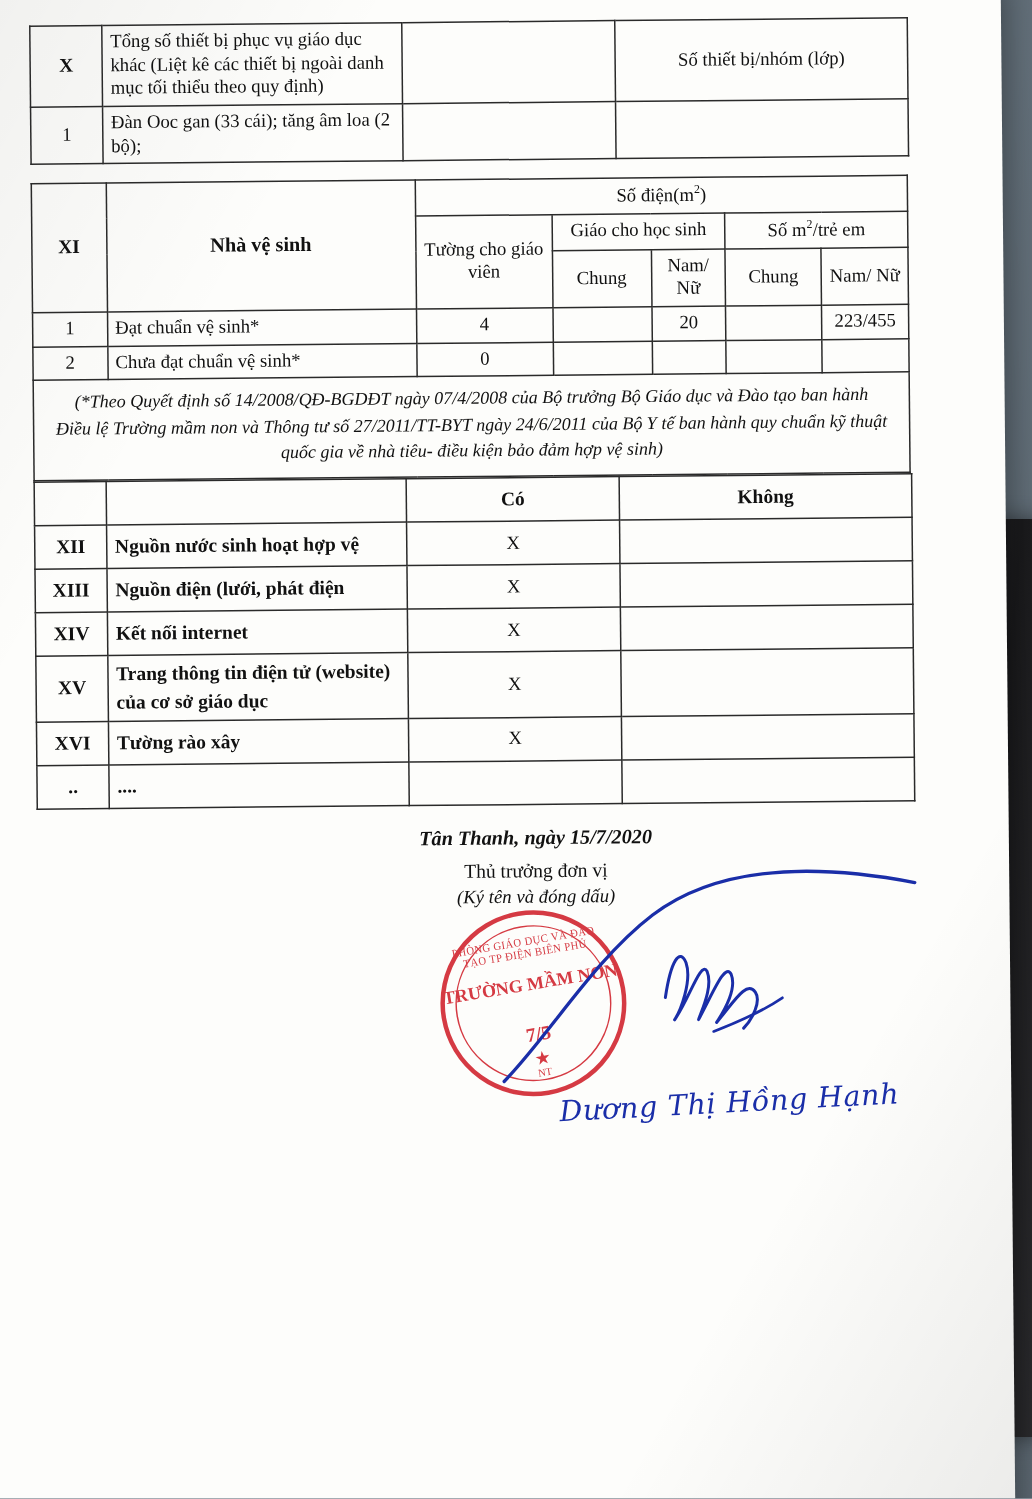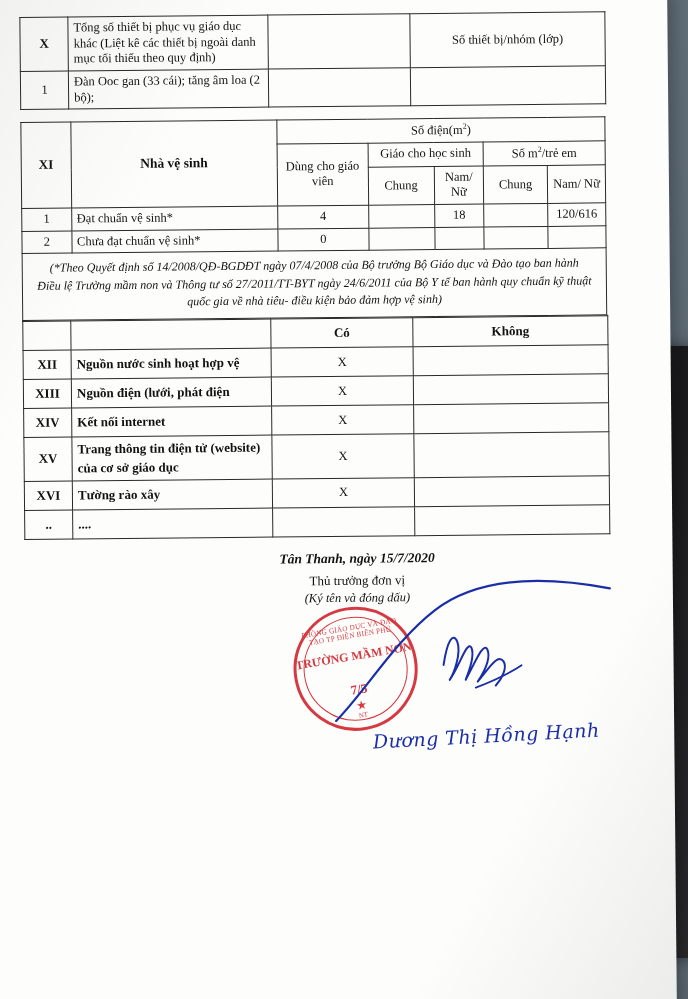--- a/index.html
+++ b/index.html
@@ -252,41 +252,41 @@
         </colgroup>
         <tbody>
           <tr>
             <td rowspan="3" class="roman">XI</td>
             <td rowspan="3" class="c b" style="font-size:13.5px">Nhà vệ sinh</td>
             <td colspan="5" class="c">
               <span>Số điện(m</span><sup>2</sup><span>)</span>
             </td>
           </tr>
           <tr>
-            <td rowspan="2" class="c">Dùng cho giáo viên</td>
+            <td rowspan="2" class="c">Tường cho giáo viên</td>
             <td colspan="2" class="c">Giáo cho học sinh</td>
             <td colspan="2" class="c">
               <span>Số m</span><sup>2</sup><span>/trẻ em</span>
             </td>
           </tr>
           <tr>
             <td class="c">Chung</td>
             <td class="c">Nam/ Nữ</td>
             <td class="c">Chung</td>
             <td class="c">Nam/ Nữ</td>
           </tr>
 
           <tr>
             <td class="c">1</td>
             <td class="l">Đạt chuẩn vệ sinh*</td>
             <td class="c">4</td>
             <td class="c"></td>
-            <td class="c">18</td>
-            <td class="c"></td>
-            <td class="c">120/616</td>
+            <td class="c">20</td>
+            <td class="c"></td>
+            <td class="c">223/455</td>
           </tr>
           <tr>
             <td class="c">2</td>
             <td class="l">Chưa đạt chuẩn vệ sinh*</td>
             <td class="c">0</td>
             <td class="c"></td>
             <td class="c"></td>
             <td class="c"></td>
             <td class="c"></td>
           </tr>

